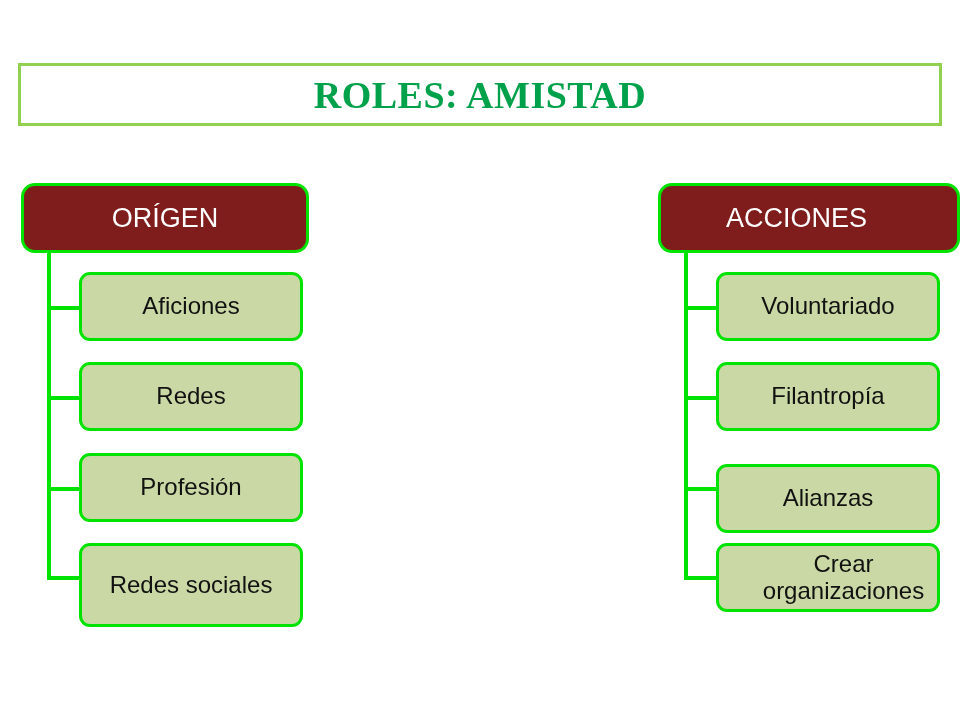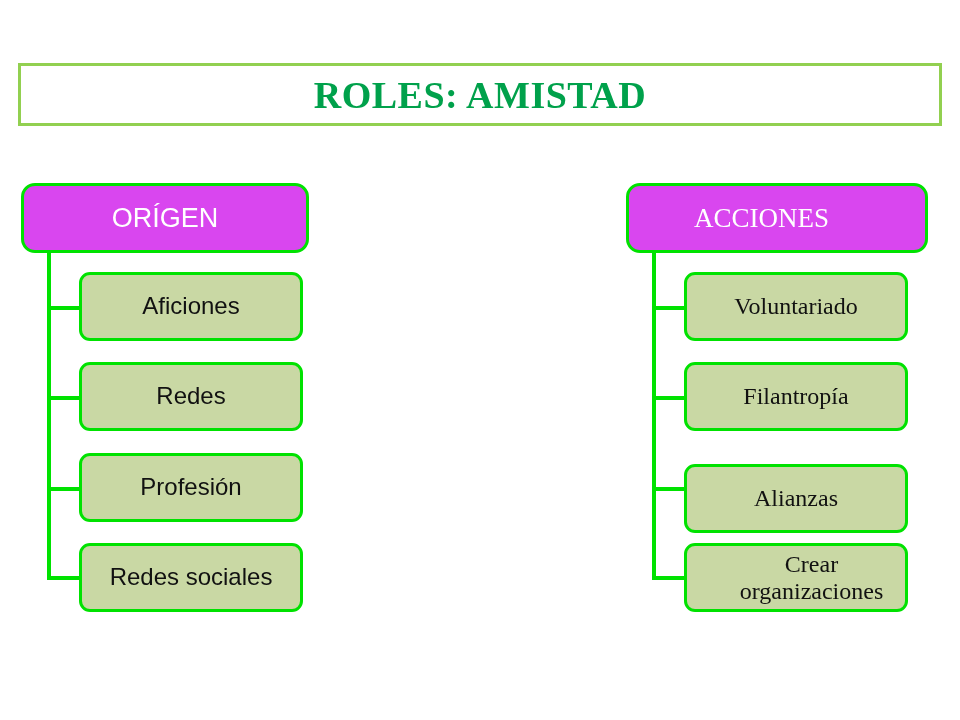--- a/index.html
+++ b/index.html
@@ -45,29 +45,29 @@
 
   
   .column {
     position: absolute;
     top: 0;
     height: 720px;
     width: 320px;
   }
   #col-0 { left: 0px; }
   #col-1 { left: 320px; }
-  #col-2 { left: 608px; font-family: Liberation Serif, serif; }
+  #col-2 { left: 640px; }
 
   
   .header-box {
     position: absolute;
     top: 183px;
     height: 70px;
     box-sizing: border-box;
-    background: #d946ef;
+    background: #7f1d1d;
     border: 3px solid #00e200;
     border-radius: 14px;
     display: flex;
     align-items: center;
     z-index: 3;
   }
   #col-0 .header-box { left: 21px; width: 288px; justify-content: center; }
   #col-1 .header-box { left: 21px; width: 289px; justify-content: flex-start; padding-left: 60px; }
   #col-2 .header-box { left: 18px; width: 302px; justify-content: flex-start; padding-left: 65px; }
   .header-text {
@@ -159,21 +159,21 @@
 
     <div class="child-box" style="left:79px; top:272px; width:224px; height:69px;">
       <span class="child-text">Aficiones</span>
     </div>
     <div class="child-box" style="left:79px; top:362px; width:224px; height:69px;">
       <span class="child-text">Redes</span>
     </div>
     <div class="child-box" style="left:79px; top:453px; width:224px; height:69px;">
       <span class="child-text">Profesión</span>
     </div>
-    <div class="child-box" style="left:79px; top:543px; width:224px; height:69px;">
+    <div class="child-box" style="left:79px; top:543px; width:224px; height:84px;">
       <span class="child-text">Redes sociales</span>
     </div>
   </div>
 
 
   <div class="column" id="col-2">
 
     <div class="header-box">
       <span class="header-text">ACCIONES</span>
     </div>

